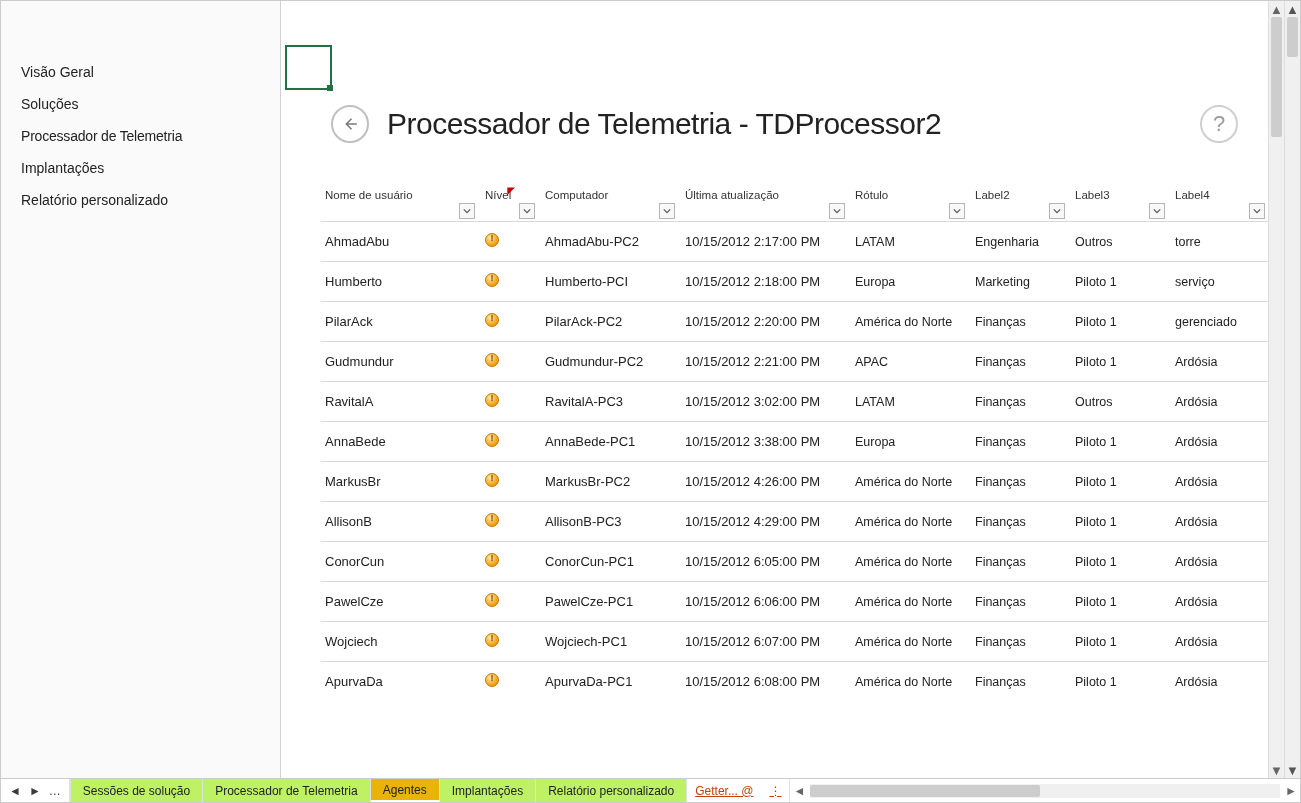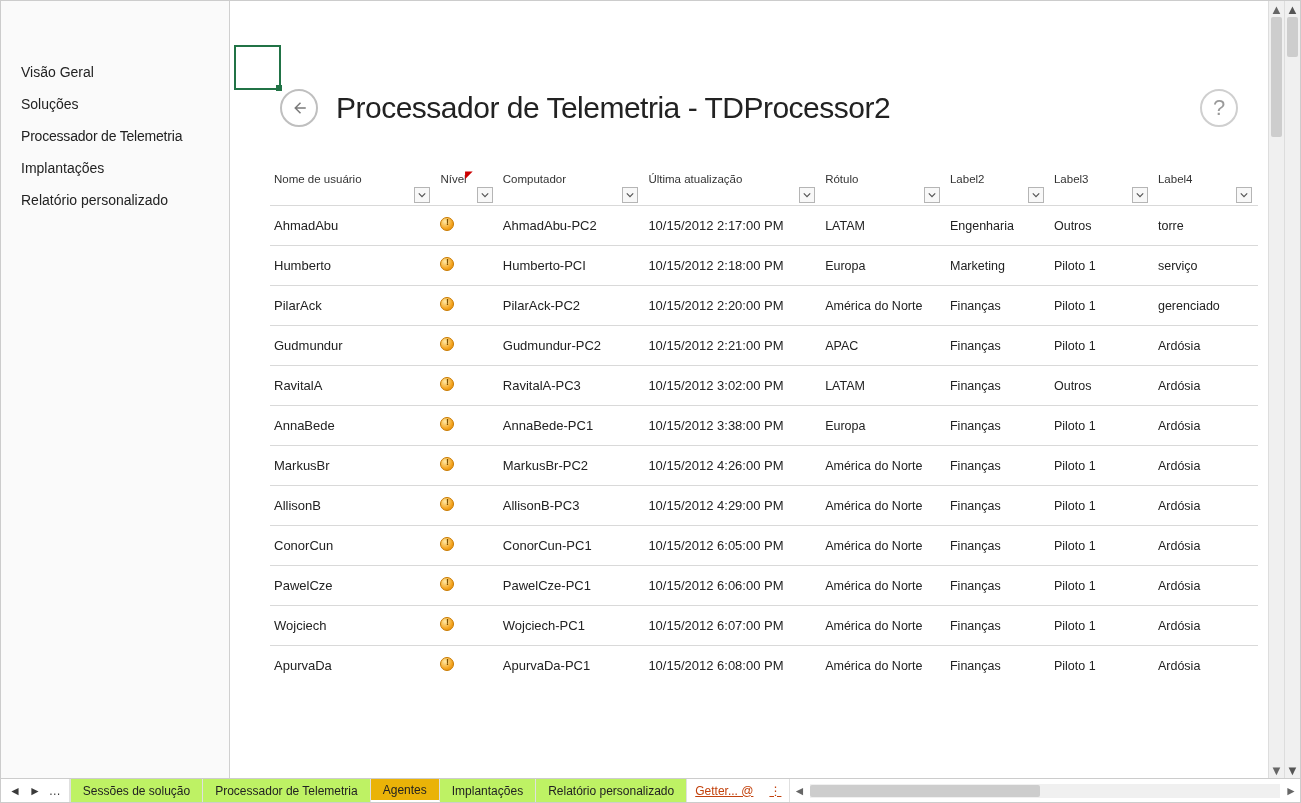--- a/index.html
+++ b/index.html
@@ -4,21 +4,21 @@
 <style>
   * { box-sizing: border-box; }
   html, body { margin: 0; padding: 0; height: 100%; font-family: "Segoe UI", Arial, sans-serif; font-size: 13px; color: #222; background: #fff; }
   .app { display: flex; flex-direction: column; width: 1301px; height: 803px; border: 1px solid #ccc; position: relative; }
   .body-area { display: flex; flex: 1; overflow: hidden; }
   .outer-scroll { width: 16px; background: #f0f0f0; display: flex; flex-direction: column; align-items: center; border-left: 1px solid #ddd; }
   .outer-scroll .arrow { width: 100%; height: 16px; display:flex; align-items:center; justify-content:center; color:#555; cursor:pointer; }
   .outer-scroll .track { flex:1; width:100%; background:#f0f0f0; position:relative; }
   .outer-scroll .thumb { position:absolute; left:2px; right:2px; top:0; height:40px; background:#cdcdcd; border-radius:2px; }
 
-  .sidebar { width: 229px; border-right: 1px solid #d0d0d0; background: #fafafa; padding-top: 55px; }
+  .sidebar { width: 280px; border-right: 1px solid #d0d0d0; background: #fafafa; padding-top: 55px; }
   .sidebar .nav-item { padding: 8px 20px; font-size: 14px; color: #222; cursor: pointer; }
   .sidebar .nav-item.spaced { letter-spacing: -0.2px; }
 
   .main { flex:1; display:flex; flex-direction:column; overflow:hidden; position: relative; }
   .selected-cell { position:absolute; top:44px; left:4px; width:47px; height:45px; border:2px solid #217346; background:#fff; }
   .selected-cell::after { content:""; position:absolute; right:-3px; bottom:-3px; width:6px; height:6px; background:#217346; }
 
   .header { display:flex; align-items:center; padding: 28px 30px 10px 50px; margin-top: 60px; }
   .back-btn { width: 38px; height: 38px; border:2px solid #bfbfbf; border-radius:50%; display:flex; align-items:center; justify-content:center; color:#7a7a7a; cursor:pointer; margin-right: 18px; }
   .back-btn svg { width:18px; height:18px; }
@@ -58,21 +58,21 @@
   .hscroll { flex:1; display:flex; align-items:center; border-left:1px solid #e0e0e0; }
   .hscroll .harrow { width:18px; height:100%; display:flex; align-items:center; justify-content:center; color:#666; cursor:pointer; }
   .hscroll .htrack { flex:1; height:14px; background:#f0f0f0; position:relative; margin:0 2px; }
   .hscroll .hthumb { position:absolute; left:0; top:1px; bottom:1px; width:230px; background:#cdcdcd; border-radius:2px; }
 
   .inner-vscroll { width:16px; display:flex; flex-direction:column; background:#f0f0f0; border-left:1px solid #ddd; }
   .inner-vscroll .arrow { height:16px; display:flex; align-items:center; justify-content:center; color:#666; cursor:pointer; }
   .inner-vscroll .track { flex:1; position:relative; }
   .inner-vscroll .thumb { position:absolute; left:2px; right:2px; top:0; height:120px; background:#cdcdcd; border-radius:2px; }
   .content-with-scroll { display:flex; flex:1; overflow:hidden; }
-  .content-col { flex:1; overflow:hidden; display:flex; flex-direction:column; }
+  .content-col { flex:1; overflow:hidden; display:flex; flex-direction:column;margin-top:16px; }
 </style>
 </head>
 <body>
 
 <div class="app">
   <div class="body-area">
 
     <div class="sidebar">
       <div class="nav-item">Visão Geral</div>
       <div class="nav-item">Soluções</div>

